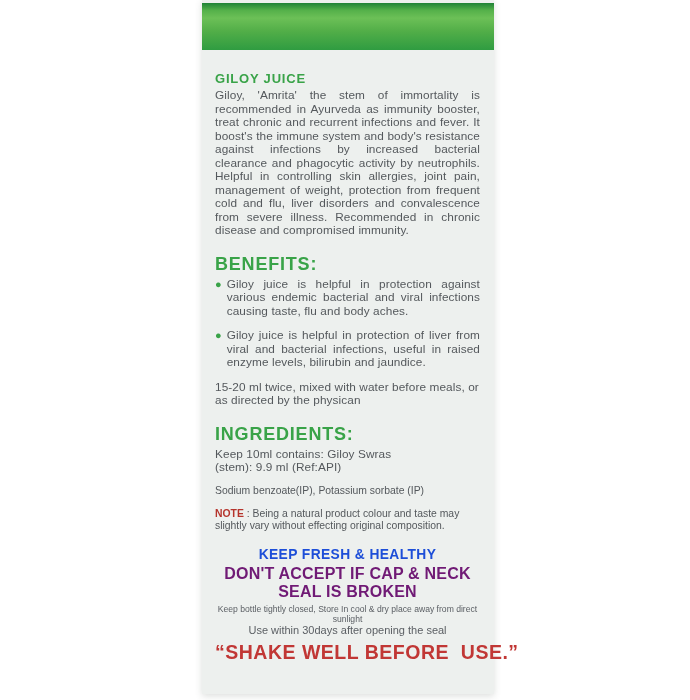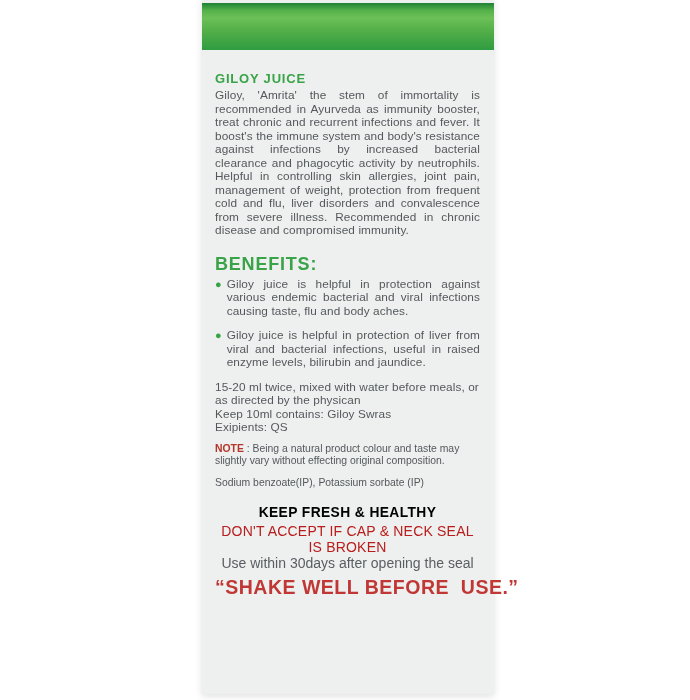--- a/index.html
+++ b/index.html
@@ -13,24 +13,24 @@
   .h{color:#39a348;font-weight:700;font-size:18px;letter-spacing:.8px;margin:16px 0 3px 0;}
   .h1{margin-top:21px;font-size:13px;}
   .body{font-size:11.8px;line-height:13.5px;margin:0;letter-spacing:.1px;}
   .just{text-align:justify;}
   .bullet-item{display:flex;gap:5px;margin:0 0 11px 0;}
   .dot{color:#39a348;font-size:11px;line-height:13.5px;}
   .small{font-size:10.4px;line-height:12.3px;}
   .note{margin-top:8px;}
   .note b{color:#b5342c;font-weight:700;}
   .footer{margin-top:15px;text-align:center;color:#3c4043;}
-  .f1{font-size:13.8px;font-weight:700;letter-spacing:.4px;color:#000000;}
-  .f2{font-size:14px;font-weight:400;letter-spacing:.2px;margin-top:3px;color:#b91c1c;}
+  .f1{font-size:13.8px;font-weight:700;letter-spacing:.4px;color:#1d4ed8;}
+  .f2{font-size:16px;font-weight:700;letter-spacing:.2px;margin-top:3px;color:#701a75;}
   .f3{font-size:8.6px;color:#5a5e63;margin-top:3px;}
-  .f4{font-size:14px;color:#5a5e63;}
+  .f4{font-size:11px;color:#5a5e63;}
   .shake{font-size:19.5px;font-weight:800;color:#c13735;letter-spacing:.5px;margin-top:5px;white-space:pre;}
 </style>
 </head>
 <body>
 
 <div class="stage">
   <div class="label">
     <div class="topbar"></div>
     <div class="content">
 
@@ -42,29 +42,31 @@
         <span class="dot">●</span>
         <span class="body just">Giloy juice is helpful in protection against various endemic bacterial and viral infections causing taste, flu and body aches.</span>
       </div>
       <div class="bullet-item">
         <span class="dot">●</span>
         <span class="body just">Giloy juice is helpful in protection of liver from viral and bacterial infections, useful in raised enzyme levels, bilirubin and jaundice.</span>
       </div>
 
       <p class="body">15-20 ml twice, mixed with water before meals, or as directed by the physican</p>
 
+      <div class="h">INGREDIENTS:</div>
       <p class="body">Keep 10ml contains: Giloy Swras</p>
-      <p class="body">Exipients: QS</p>
+      <p class="body">(stem): 9.9 ml (Ref:API)</p>
+
+      <p class="small">Sodium benzoate(IP), Potassium sorbate (IP)</p>
 
       <p class="small note"><b>NOTE</b><span> : </span><span>Being a natural product colour and taste may slightly vary without effecting original composition.</span></p>
-
-      <p class="small">Sodium benzoate(IP), Potassium sorbate (IP)</p>
 
       <div class="footer">
         <div class="f1">KEEP FRESH &amp; HEALTHY</div>
         <div class="f2">DON'T ACCEPT IF CAP &amp; NECK SEAL IS BROKEN</div>
+        <div class="f3">Keep bottle tightly closed, Store In cool &amp; dry place away from direct sunlight</div>
         <div class="f4">Use within 30days after opening the seal</div>
         <div class="shake">“SHAKE WELL BEFORE  USE.”</div>
       </div>
 
     </div>
   </div>
 </div>
 
 </body></html>

